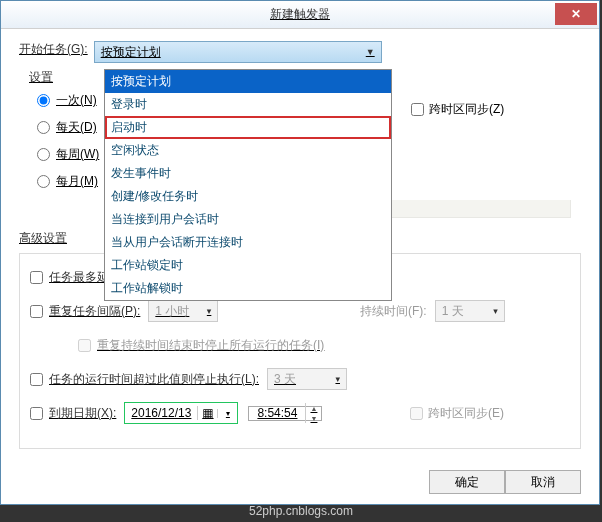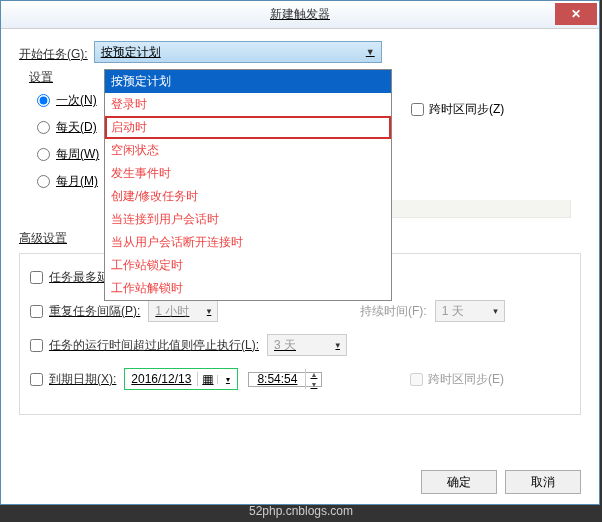--- a/index.html
+++ b/index.html
@@ -2,26 +2,26 @@
 <html><head>
   <meta charset="utf-8">
   <style>
     * { box-sizing: border-box; margin: 0; padding: 0; font-family: 'Microsoft YaHei', 'SimSun', sans-serif; font-size: 12px; }
     body { background: #333; width: 602px; height: 522px; position: relative; }
     .window { width: 600px; height: 505px; background: #fff; border: 1px solid #5a8bb0; position: relative; text-decoration: underline; }
     .titlebar { height: 28px; background: linear-gradient(#fff, #e8f0f8); border-bottom: 1px solid #d0d0d0; display: flex; align-items: center; position: relative; }
     .title { flex: 1; text-align: center; color: #333; }
     .close { width: 42px; height: 22px; background: #c75050; position: absolute; right: 2px; top: 2px; display: flex; align-items: center; justify-content: center; color: #fff; font-size: 13px; font-weight: bold; }
     .content { padding: 12px 18px; }
-    .row { display: flex; align-items: flex-end; margin-bottom: 6px; }
+    .row { display: flex; align-items: flex-start; margin-bottom: 6px; }
     .label { color: #333; }
     .select-main { margin-left: 6px; width: 288px; height: 22px; background: linear-gradient(#d6eaf9, #b8daf2); border: 1px solid #7aa7c7; padding: 2px 6px; display: flex; align-items: center; justify-content: space-between; }
     .chev { font-size: 9px; color: #333; }
     .dropdown { position: absolute; left: 103px; top: 68px; width: 288px; background: #fff; border: 1px solid #888; z-index: 10; }
-    .opt { padding: 3px 6px; color: #ef4444; }
+    .opt { padding: 3px 6px; color: #0c4a6e; }
     .opt.sel { background: #0a63c7; color: #fff; }
     .opt.hl { border: 2px solid #d32f2f; padding: 1px 4px; }
     .radio-col { margin-left: 18px; margin-top: 6px; }
     .radio-row { display: flex; align-items: center; margin-bottom: 10px; }
     .radio-row input { margin-right: 6px; }
     .sync-row { position: absolute; left: 410px; top: 100px; display: flex; align-items: center; }
     .sync-row input { margin-right: 5px; }
     .gray-bar { height: 18px; background: #f4f4f0; border: 1px solid #e8e8e4; border-top: none; margin-left: 110px; margin-right: 10px; margin-top: 8px; }
     .adv-label { margin-top: 12px; margin-bottom: 6px; color: #333; }
     .panel { border: 1px solid #dcdcdc; padding: 12px 10px; }
@@ -34,21 +34,21 @@
     .combo .v { color: #333; }
     .combo.dis .v { color: #9b9b9b; }
     .sub { margin-left: 48px; }
     .date-wrap { display: flex; align-items: center; border: 1px solid #22c55e; height: 22px; margin-left: 8px; }
     .date-v { padding: 2px 6px; background: #fff; }
     .date-b { width: 20px; display: flex; align-items: center; justify-content: center; border-left: 1px solid #ccc; }
     .spin { display: flex; align-items: center; border: 1px solid #a9a9a9; height: 15px; margin-left: 10px; }
     .spin-v { padding: 2px 8px; }
     .spin-b { width: 16px; display: flex; flex-direction: column; border-left: 1px solid #ccc; }
     .sb { height: 10px; font-size: 7px; display: flex; align-items: center; justify-content: center; color: #555; }
-    .footer { position: absolute; bottom: 10px; right: 18px; display: flex; gap: 8px; }
+    .footer { position: absolute; bottom: 10px; right: 18px; display: flex; }
     .btn { width: 76px; height: 24px; border: 1px solid #adadad; background: #f0f0f0; display: flex; align-items: center; justify-content: center; }
     .watermark { position: absolute; bottom: 4px; left: 50%; transform: translateX(-50%); color: #ccc; font-size: 12px; font-family: sans-serif; z-index: 50; }
     .right-fld { position: absolute; display: flex; align-items: center; }
   </style>
 </head>
 <body>
 
 <div class="window">
   <div class="titlebar">
     <div class="title">新建触发器</div>
@@ -116,20 +116,24 @@
         </div>
         <div class="right-fld" style="left:340px">
           <span class="lbl dis">持续时间(F):</span>
           <div class="combo dis" style="width:70px">
             <span class="v">1 天</span>
             <span class="chev">▾</span>
           </div>
         </div>
       </div>
 
+      <div class="prow sub">
+        <input type="checkbox" disabled="" style="">
+        <span class="lbl dis">重复持续时间结束时停止所有运行的任务(I)</span>
+      </div>
 
       <div class="prow">
         <input type="checkbox" style="">
         <span class="lbl">任务的运行时间超过此值则停止执行(L):</span>
         <div class="combo dis" style="width:80px">
           <span class="v">3 天</span>
           <span class="chev">▾</span>
         </div>
       </div>
 

